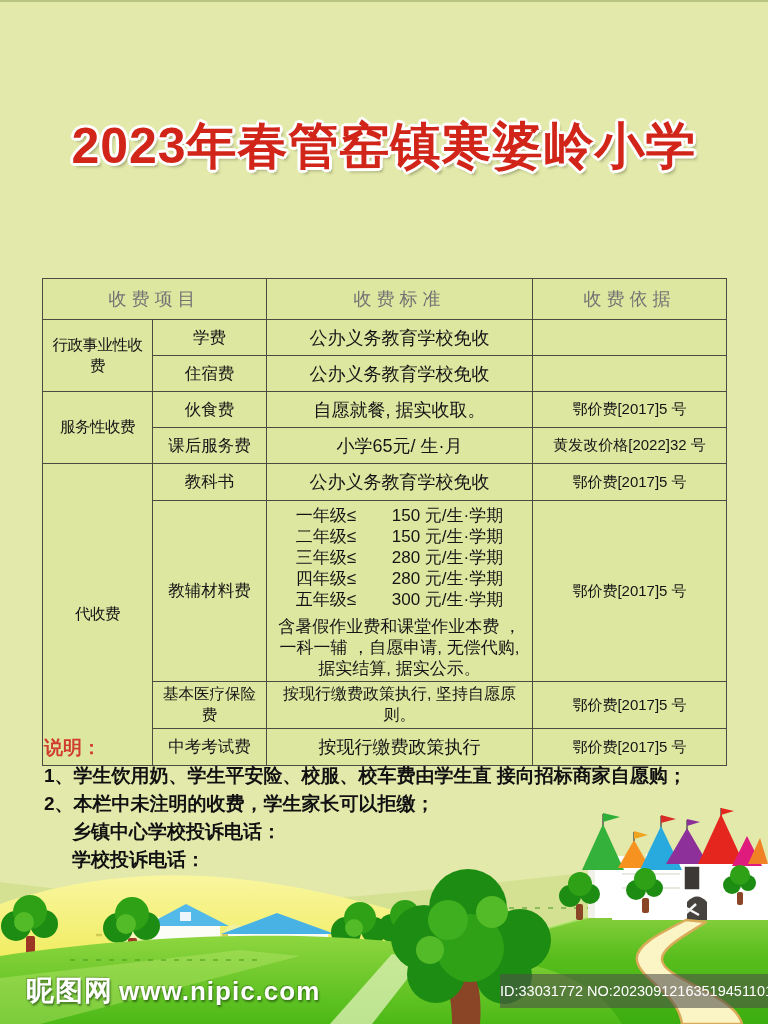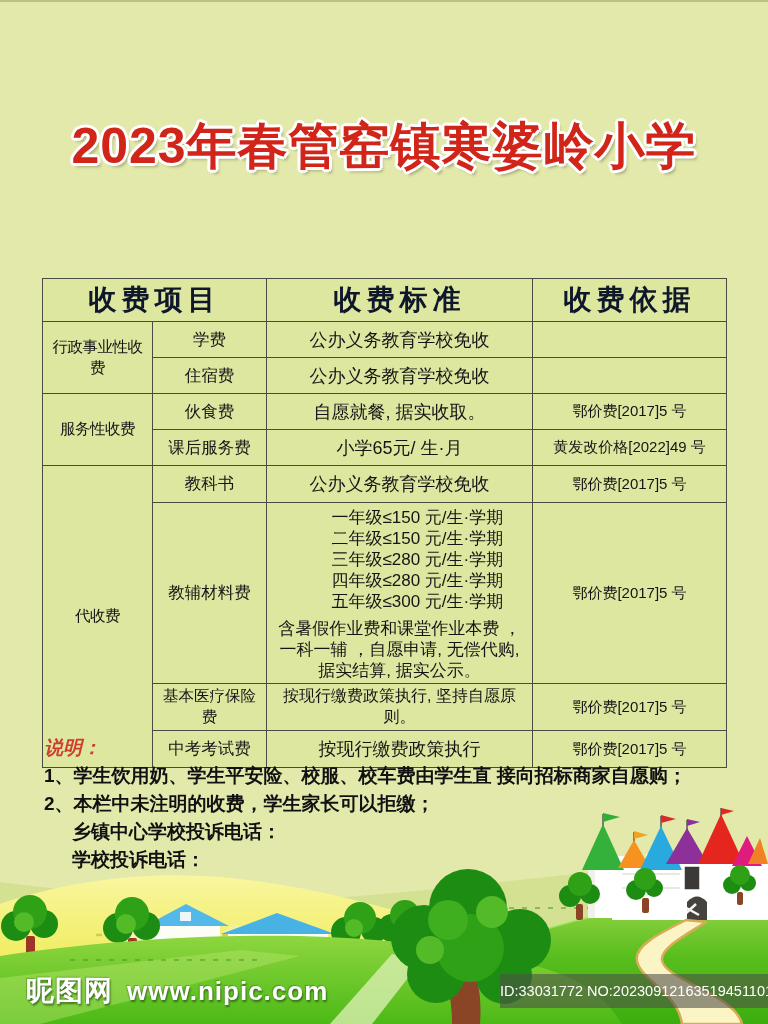--- a/index.html
+++ b/index.html
@@ -27,51 +27,51 @@
   
   table.fee{
     position:absolute;top:278px;left:42px;width:684px;
     border-collapse:collapse;table-layout:fixed;background:#dde7a0;
   }
   table.fee th, table.fee td{
     border:1.5px solid #4b4b42;text-align:center;vertical-align:middle;
     padding:2px 3px;overflow:hidden;
   }
   table.fee th{
-    color:#0f172a;font-size:28px;font-weight:bold;height:36px;letter-spacing:5px;
+    color:#737373;font-size:18px;font-weight:normal;height:36px;letter-spacing:5px;
   }
   td.group{font-size:15.5px;letter-spacing:-0.5px;}
   td.item{font-size:16.5px;}
   td.std{font-size:18px;}
   td.std.small{font-size:16px;}
   td.basis{font-size:15px;}
   tr.r-simple{height:36px;}
   tr.r-tall{height:150px;}
-  .grades{display:inline-block;text-align:right;margin-top:2px;}
+  .grades{display:inline-block;text-align:left;margin-top:2px;}
   .grade-row{display:flex;font-size:17px;line-height:21px;}
   .grade-row .g{width:96px;}
   .grade-row .p{}
   .cell-note{font-size:17px;line-height:21px;text-align:center;margin-top:6px;padding:0 2px;}
 
   
   .notes{position:absolute;top:734px;left:44px;right:36px;
     font-weight:bold;font-size:19px;line-height:28px;color:#111;}
-  .notes .lbl{color:#d03c30;font-style:italic;}
+  .notes .lbl{color:#d03c30;}
   .notes .sub{margin-left:28px;}
 
   
   .landscape{position:absolute;left:0;bottom:0;width:768px;height:216px;}
 
   
   .nipic{
     position:absolute;left:26px;bottom:14px;color:#fff;font-weight:bold;
     font-size:26px;letter-spacing:1px;
     text-shadow:1px 2px 2px rgba(30,70,15,.65), -1px -1px 1px rgba(30,70,15,.3);
   }
-  .nipic .logo{font-size:28px;margin-right:14px;}
+  .nipic .logo{font-size:28px;margin-right:6px;}
   .idbar{
     position:absolute;right:0;bottom:16px;width:268px;height:34px;
     background:rgba(78,78,72,.58);color:#fff;font-size:14.5px;line-height:34px;
     text-align:center;white-space:nowrap;
   }
 </style>
 </head>
 <body>
 
 <div class="top-edge"></div>
@@ -108,21 +108,21 @@
     </tr>
     <tr class="r-simple">
       <td class="group" rowspan="2">服务性收费</td>
       <td class="item">伙食费</td>
       <td class="std">自愿就餐, 据实收取。</td>
       <td class="basis">鄂价费[2017]5 号</td>
     </tr>
     <tr class="r-simple">
       <td class="item">课后服务费</td>
       <td class="std">小学65元/ 生·月</td>
-      <td class="basis">黄发改价格[2022]49 号</td>
+      <td class="basis">黄发改价格[2022]32 号</td>
     </tr>
     <tr class="r-simple" style="height:37px">
       <td class="group" rowspan="4">代收费</td>
       <td class="item">教科书</td>
       <td class="std">公办义务教育学校免收</td>
       <td class="basis">鄂价费[2017]5 号</td>
     </tr>
     <tr class="r-tall">
       <td class="item">教辅材料费</td>
       <td class="std">

